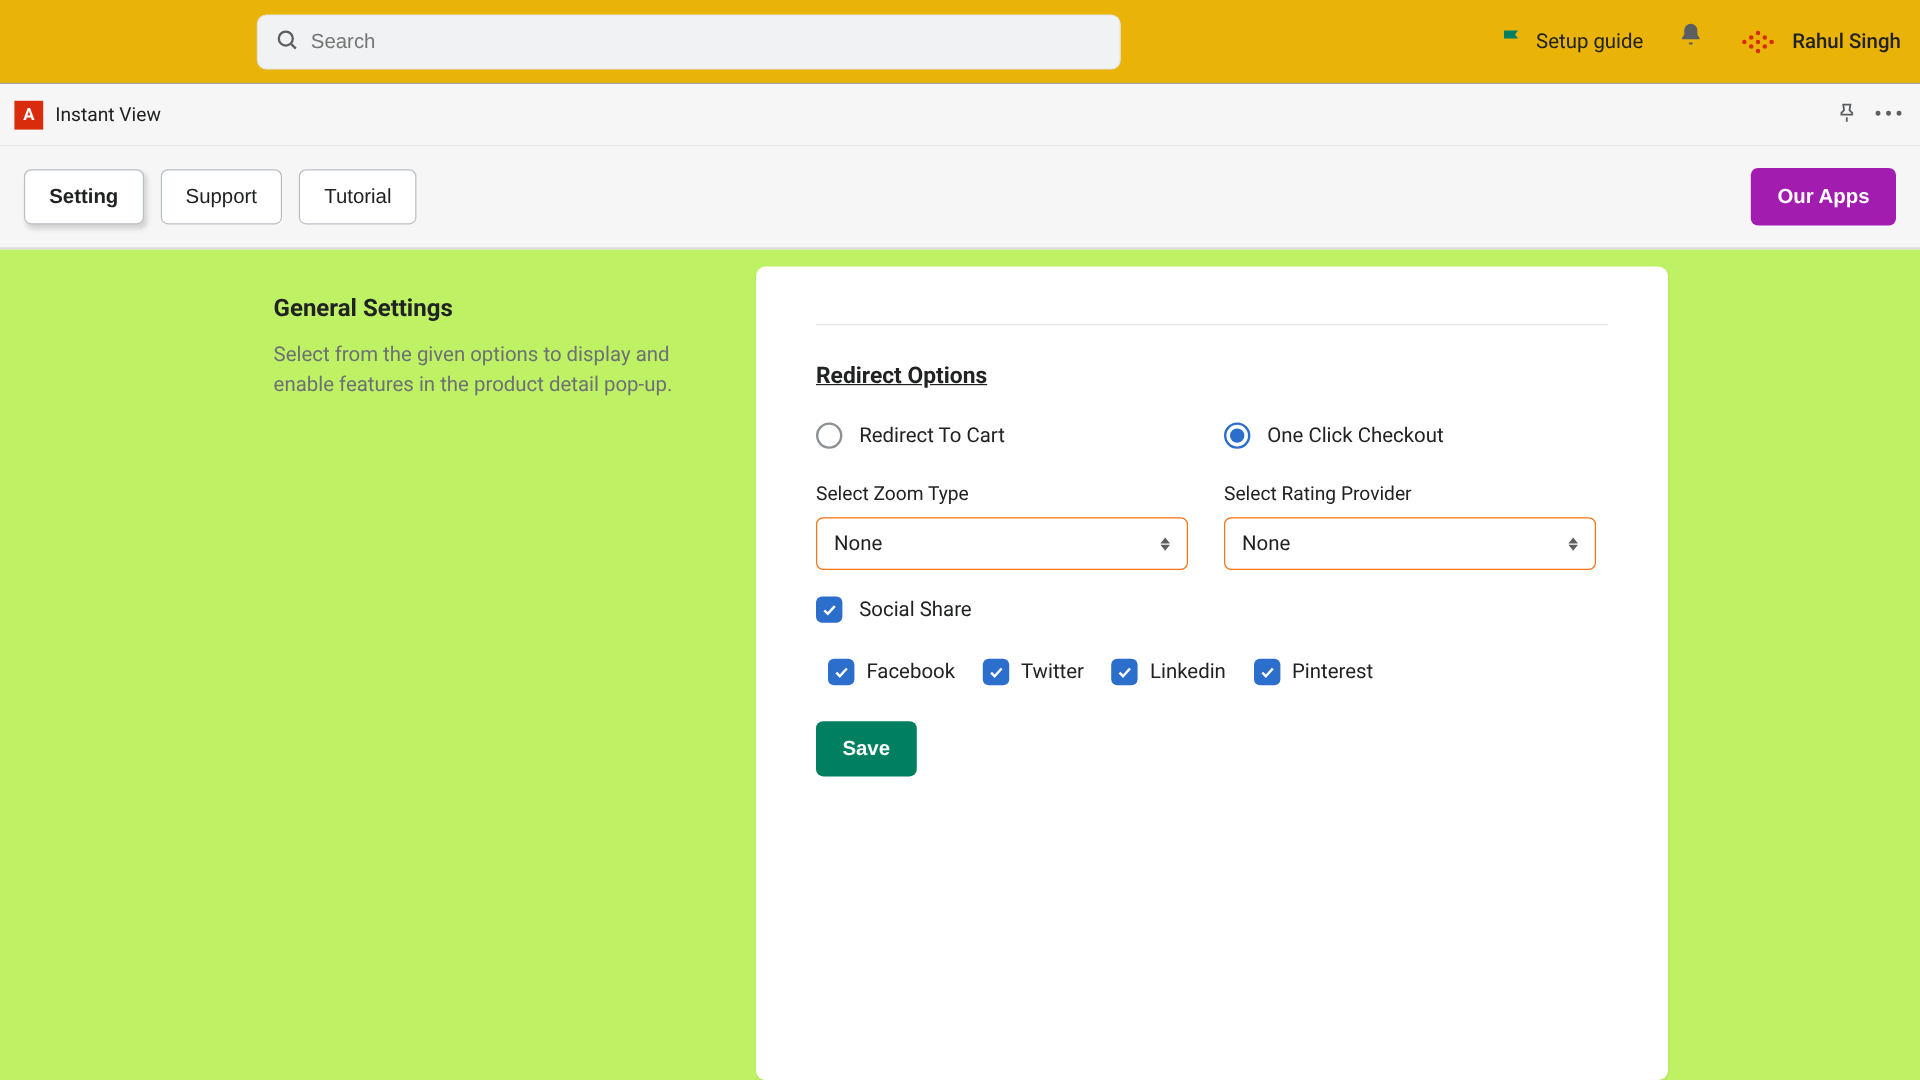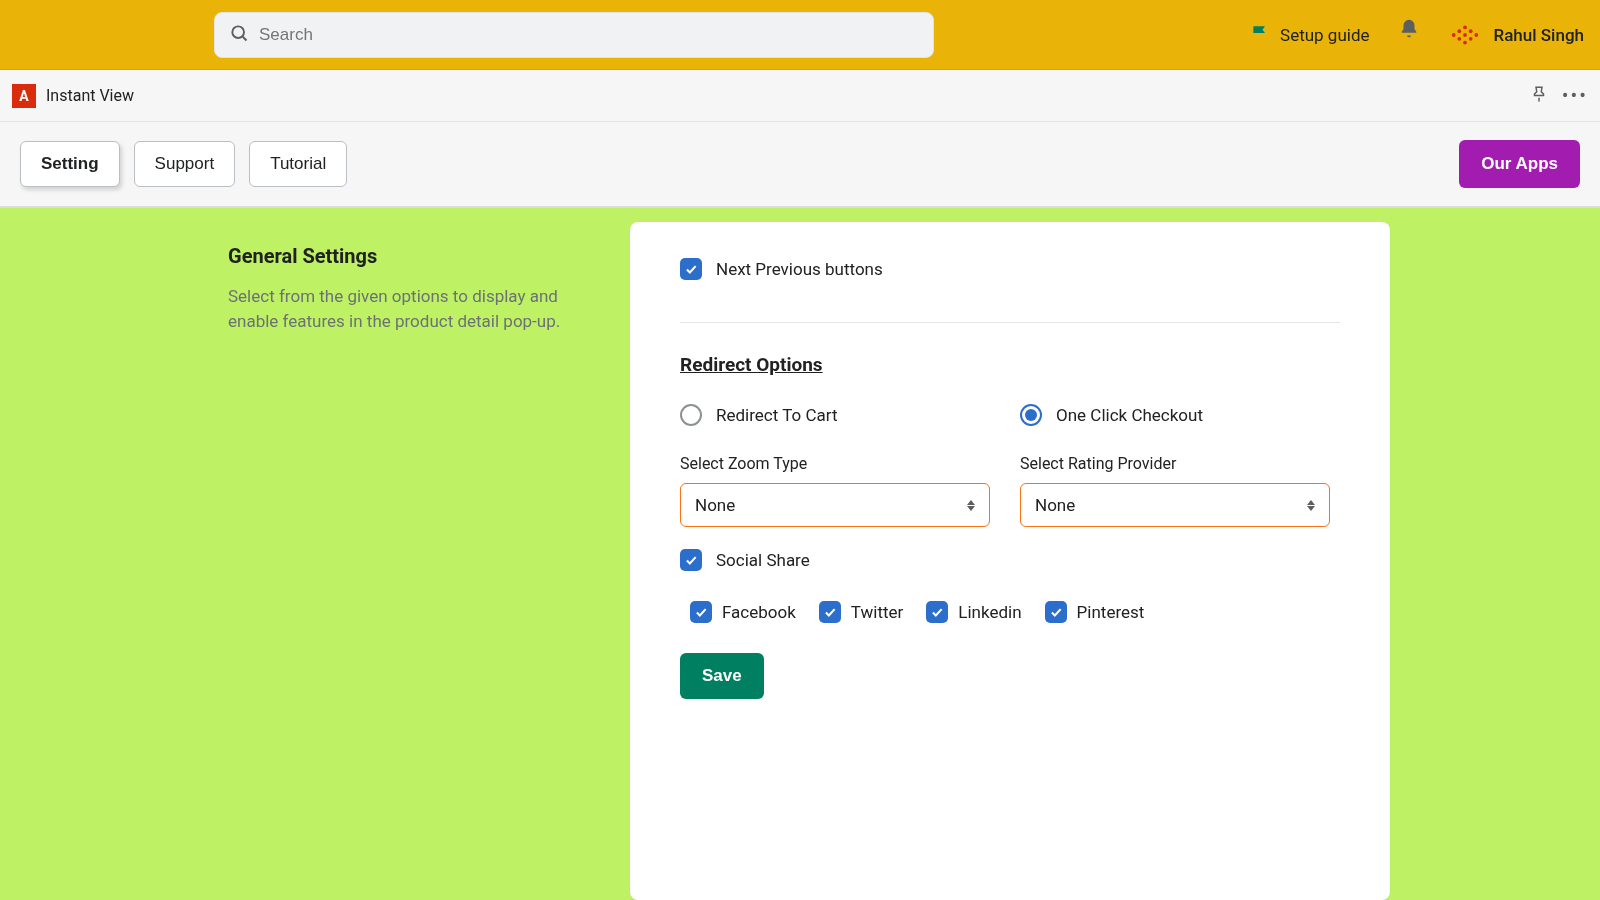--- a/index.html
+++ b/index.html
@@ -140,30 +140,20 @@
 </div>
 
 <div class="main-wrap">
   <div class="left-col">
     <div class="section-title">General Settings</div>
     <div class="section-desc">Select from the given options to display and enable features in the product detail pop-up.</div>
   </div>
 
   <div class="card">
     <div class="row2">
-      <div class="col-b">
-        <div class="chk-wrap">
-          <span class="chk">
-              <svg viewBox="0 0 24 24" fill="none" stroke="currentColor" stroke-width="3.5">
-                <polyline points="5 13 10 18 20 7"></polyline>
-              </svg>
-            </span>
-          <span class="chk-label">Next Previous buttons</span>
-        </div>
-      </div>
     </div>
 
     <div class="divider"></div>
 
     <div class="subhead">Redirect Options</div>
 
     <div class="row2">
       <div class="col-a">
         <div class="radio-wrap">
           <span class="radio-outer"></span>

